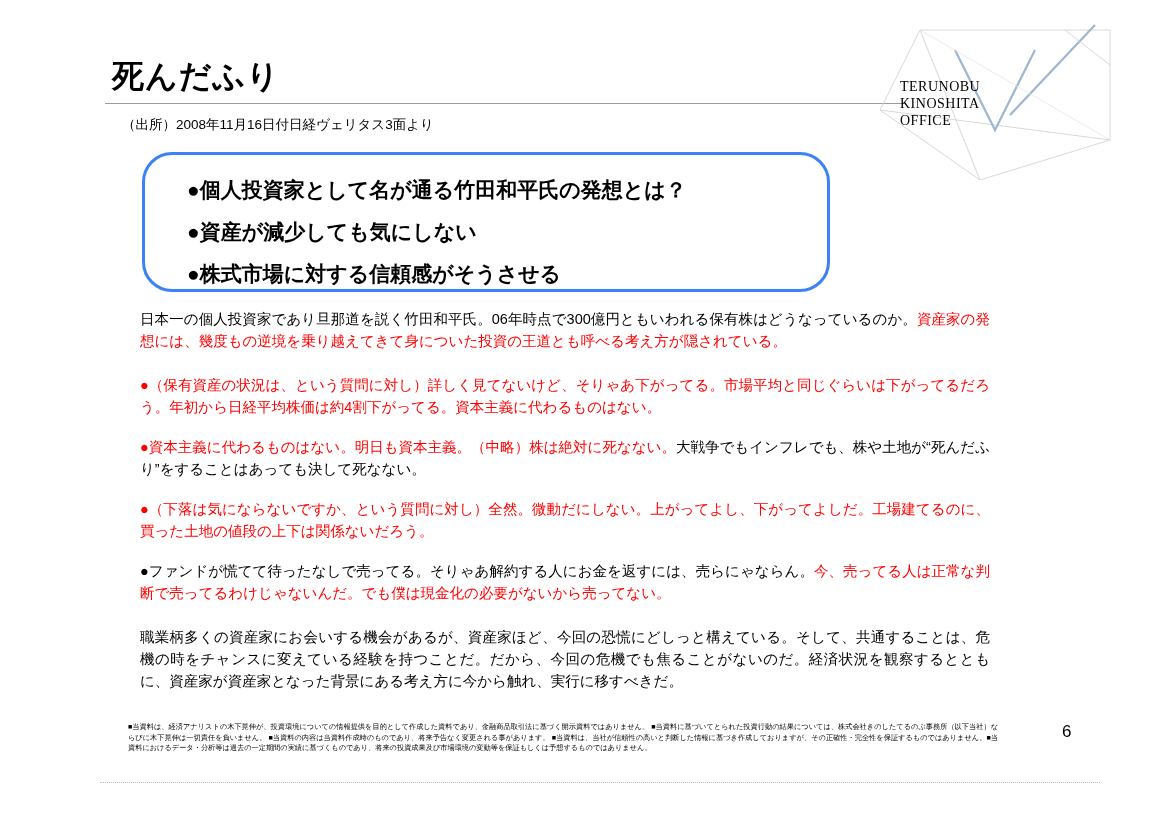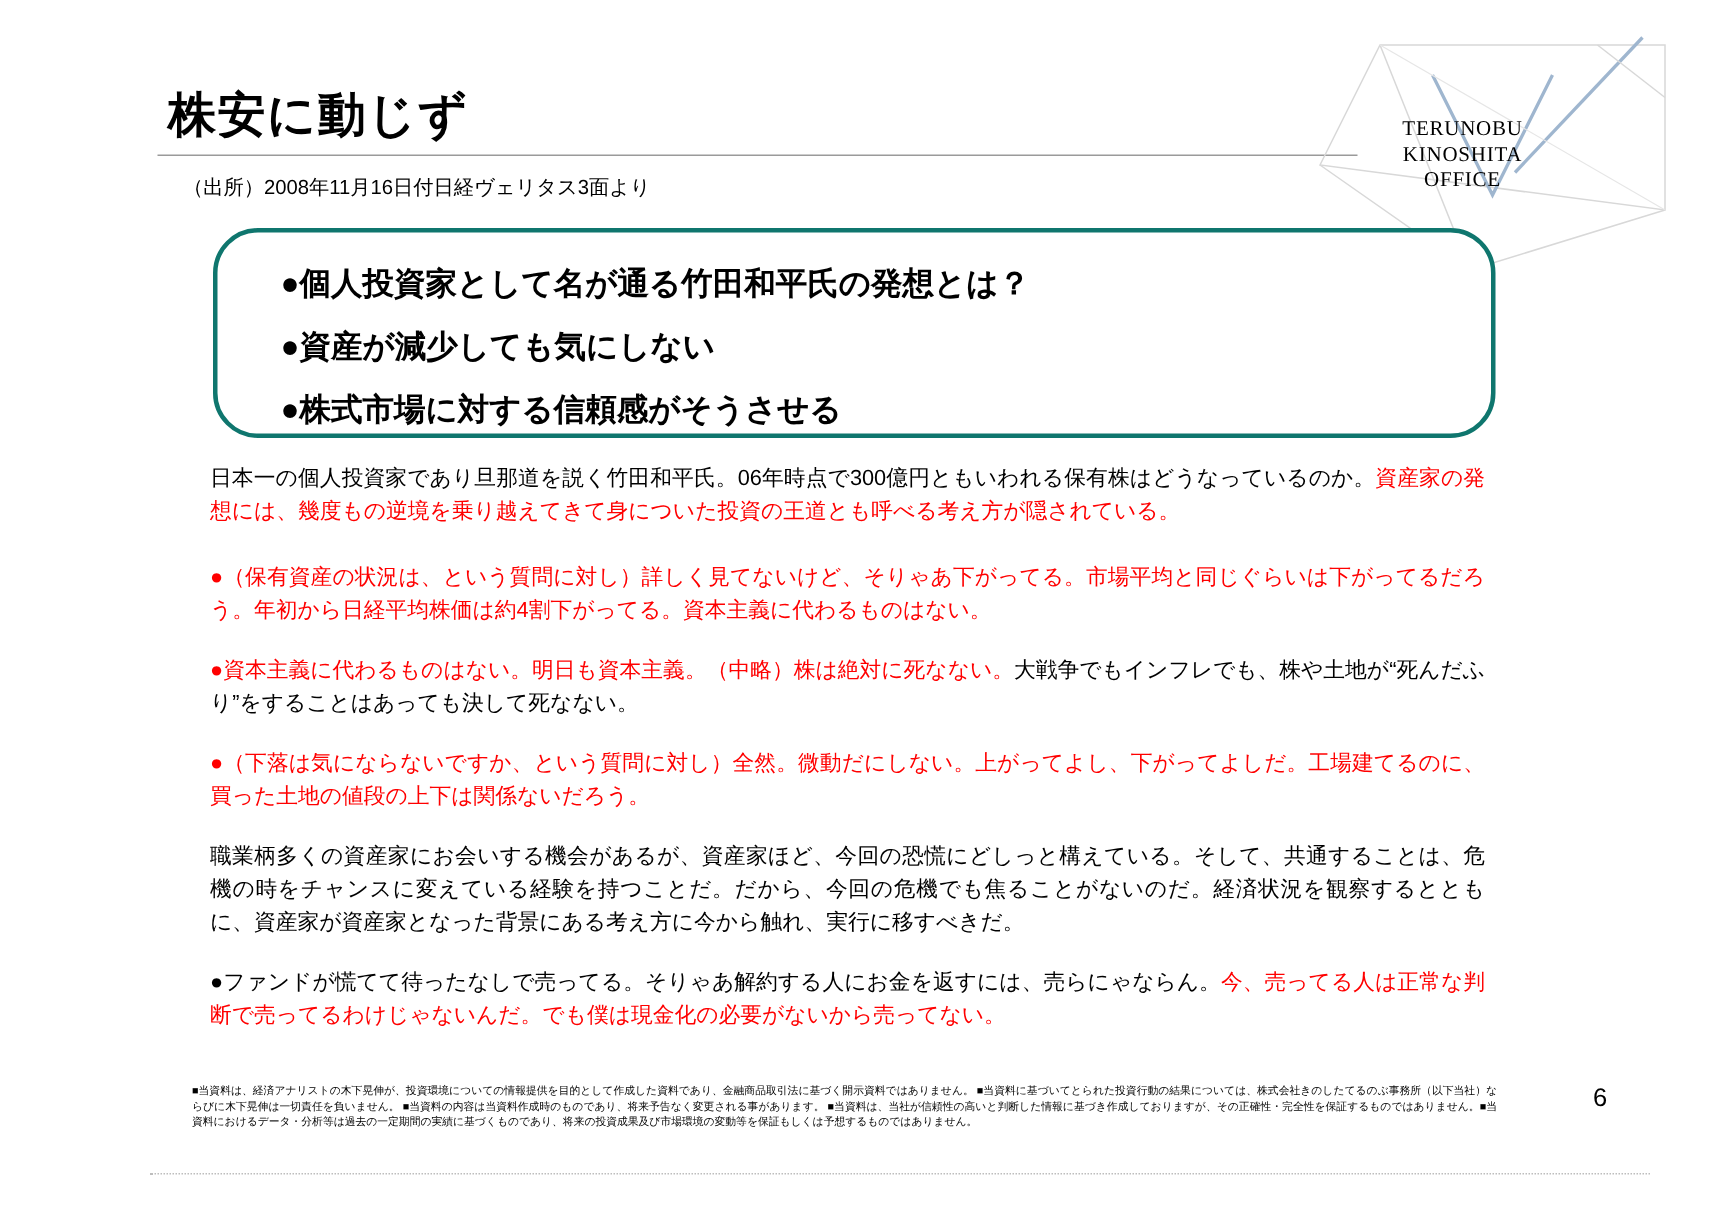--- a/index.html
+++ b/index.html
@@ -58,36 +58,36 @@
     left: 860px;
     top: 20px;
     width: 280px;
     height: 160px;
   }
   .logo-text {
     position: absolute;
     left: 40px;
     top: 58px;
     width: 150px;
-    text-align: center;
+    text-align: left;
     font-family: "Liberation Serif", serif;
     font-size: 14px;
     line-height: 17px;
     color: #000000;
     letter-spacing: 0.5px;
   }
 
   
   .callout {
     position: absolute;
     left: 142px;
     top: 152px;
-    width: 855px;
+    width: 688px;
     height: 140px;
-    border: 3px solid #0f766e;
+    border: 3px solid #3b82f6;
     border-radius: 30px;
     background: #ffffff;
     box-sizing: border-box;
   }
   .callout-list {
     position: absolute;
     left: 42px;
     top: 14px;
     right: 20px;
   }
@@ -146,21 +146,21 @@
     width: 1000px;
     height: 0;
     border-top: 1px dotted #bdbdbd;
   }
 </style>
 </head>
 <body>
 
 <div class="slide">
 
-  <div class="title">株安に動じず</div>
+  <div class="title">死んだふり</div>
   <div class="title-rule"></div>
   <div class="source">（出所）2008年11月16日付日経ヴェリタス3面より</div>
 
   <div class="logo-wrap">
     <svg width="280" height="160" viewBox="0 0 280 160">
       <path d="M20 90 L60 10 L250 10 L250 120 Z" fill="none" stroke="#d8d8d8" stroke-width="1"></path>
       <path d="M20 90 L120 160 L250 120" fill="none" stroke="#d8d8d8" stroke-width="1"></path>
       <path d="M60 10 L120 160" fill="none" stroke="#d8d8d8" stroke-width="1"></path>
       <path d="M95 30 L135 110 L175 30" fill="none" stroke="#9fb6cf" stroke-width="2.2"></path>
       <path d="M150 95 L235 5" fill="none" stroke="#9fb6cf" stroke-width="2.2"></path>
@@ -193,26 +193,26 @@
     </div>
 
     <div class="para">
       <span class="red">●資本主義に代わるものはない。明日も資本主義。（中略）株は絶対に死なない。</span><span class="black">大戦争でもインフレでも、株や土地が“死んだふり”をすることはあっても決して死なない。</span>
     </div>
 
     <div class="para">
       <span class="red">●（下落は気にならないですか、という質問に対し）全然。微動だにしない。上がってよし、下がってよしだ。工場建てるのに、買った土地の値段の上下は関係ないだろう。</span>
     </div>
 
-    <div class="para">
-      <span class="black">職業柄多くの資産家にお会いする機会があるが、資産家ほど、今回の恐慌にどしっと構えている。そして、共通することは、危機の時をチャンスに変えている経験を持つことだ。だから、今回の危機でも焦ることがないのだ。経済状況を観察するとともに、資産家が資産家となった背景にある考え方に今から触れ、実行に移すべきだ。</span>
-    </div>
-
     <div class="para p-gap-1">
       <span class="black">●ファンドが慌てて待ったなしで売ってる。そりゃあ解約する人にお金を返すには、売らにゃならん。</span><span class="red">今、売ってる人は正常な判断で売ってるわけじゃないんだ。でも僕は現金化の必要がないから売ってない。</span>
+    </div>
+
+    <div class="para">
+      <span class="black">職業柄多くの資産家にお会いする機会があるが、資産家ほど、今回の恐慌にどしっと構えている。そして、共通することは、危機の時をチャンスに変えている経験を持つことだ。だから、今回の危機でも焦ることがないのだ。経済状況を観察するとともに、資産家が資産家となった背景にある考え方に今から触れ、実行に移すべきだ。</span>
     </div>
 
   </div>
 
   <div class="disclaimer">■当資料は、経済アナリストの木下晃伸が、投資環境についての情報提供を目的として作成した資料であり、金融商品取引法に基づく開示資料ではありません。 ■当資料に基づいてとられた投資行動の結果については、株式会社きのしたてるのぶ事務所（以下当社）ならびに木下晃伸は一切責任を負いません。 ■当資料の内容は当資料作成時のものであり、将来予告なく変更される事があります。 ■当資料は、当社が信頼性の高いと判断した情報に基づき作成しておりますが、その正確性・完全性を保証するものではありません。■当資料におけるデータ・分析等は過去の一定期間の実績に基づくものであり、将来の投資成果及び市場環境の変動等を保証もしくは予想するものではありません。</div>
   <div class="page-num">6</div>
   <div class="bottom-rule"></div>
 
 </div>
 

